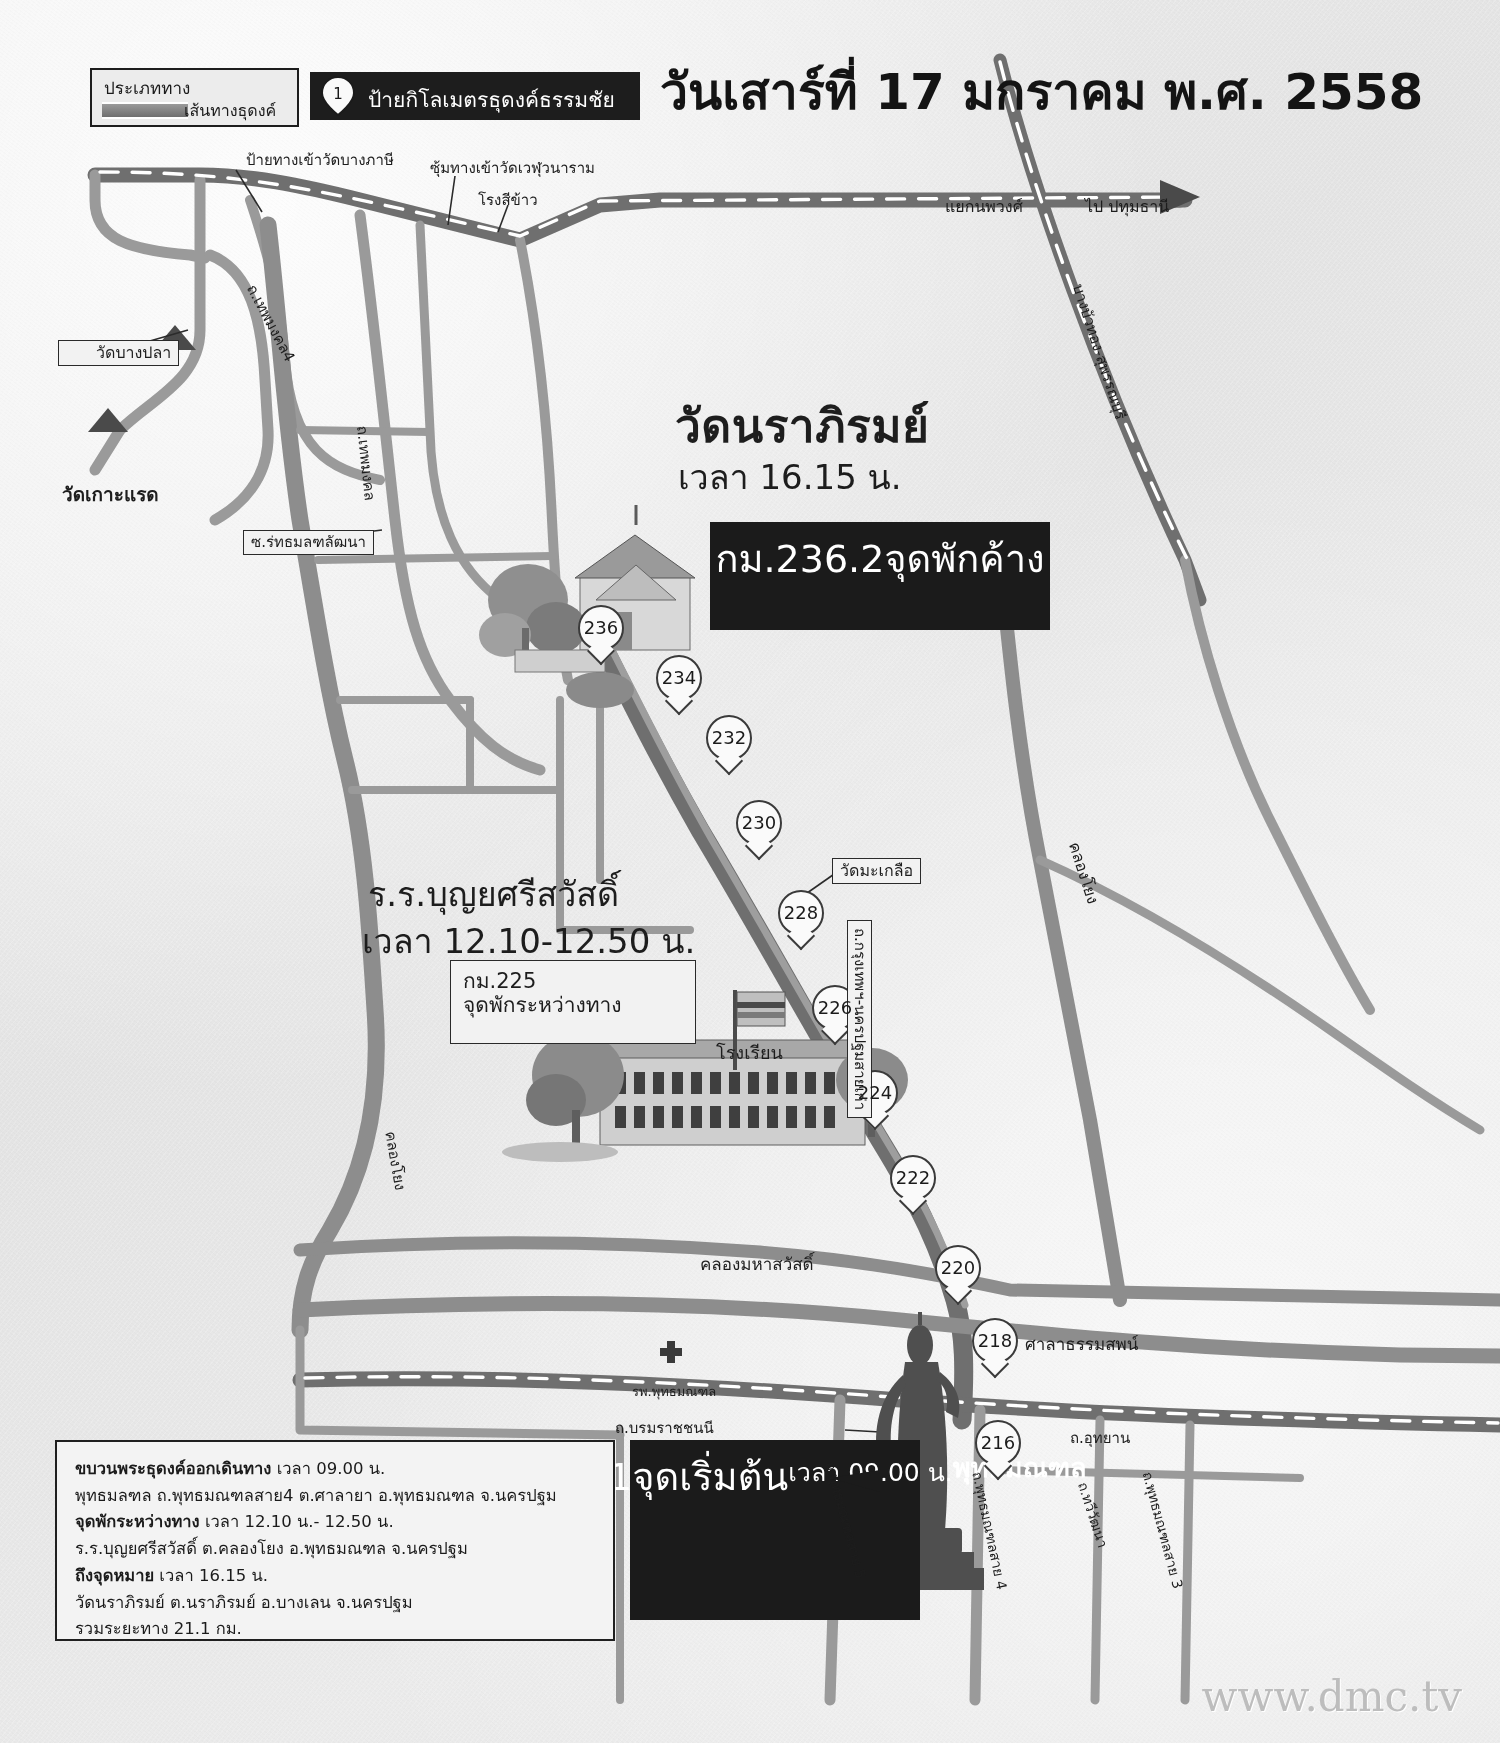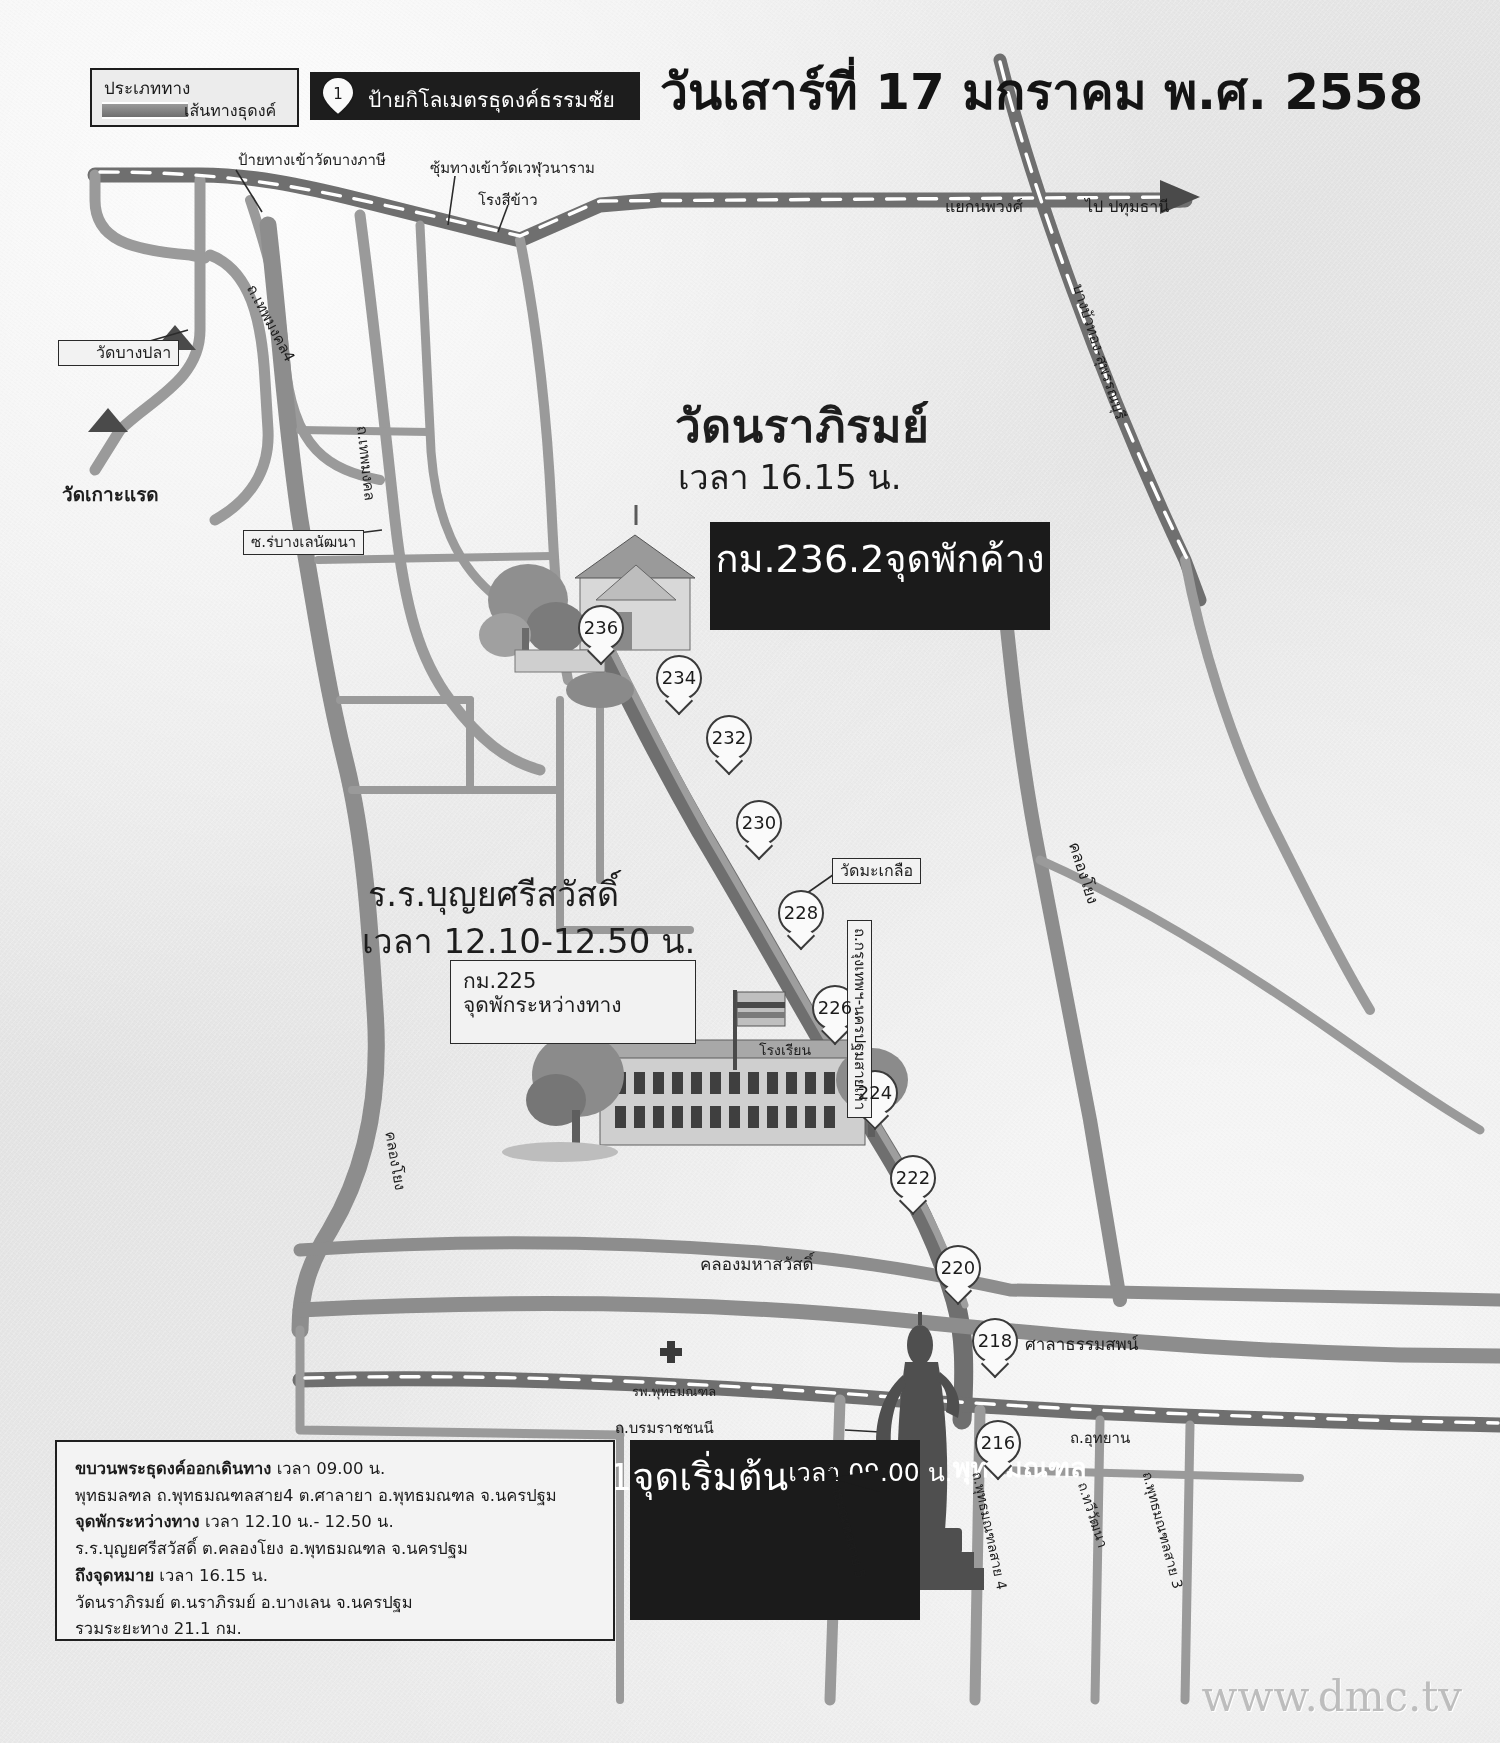--- a/index.html
+++ b/index.html
@@ -286,21 +286,21 @@
     <div style="font-size:38px;">กม.236.2</div>
     <div style="font-size:38px;">จุดพักค้าง</div>
   </div>
 
   <div class="lbl mid" style="left:368px;top:875px;">ร.ร.บุญยศรีสวัสดิ์</div>
   <div class="lbl mid" style="left:362px;top:922px;">เวลา 12.10-12.50 น.</div>
   <div class="lbl box" style="left:450px;top:960px;width:220px;height:66px;padding:8px 12px;">
     <div style="font-size:21px;">กม.225</div>
     <div style="font-size:21px;">จุดพักระหว่างทาง</div>
   </div>
-  <div class="lbl" style="left:759px;top:1043px;font-size:14px;font-family:Liberation Mono, monospace;">โรงเรียน</div>
+  <div class="lbl" style="left:716px;top:1043px;font-size:18px;">โรงเรียน</div>
 
   <div class="callout" style="left:630px;top:1440px;width:290px;height:180px;align-items:flex-start;">
     <div style="font-size:38px;">กม.215.1</div>
     <div style="font-size:38px;">จุดเริ่มต้น</div>
     <div style="font-size:25px;margin-top:6px;">เวลา 09.00 น.</div>
     <div style="font-size:27px;font-weight:bold;">พุทธมณฑล</div>
   </div>
   <svg class="layer" viewBox="0 0 1500 1743">
     <polygon points="830,1478 880,1470 880,1492" fill="#1b1b1b"></polygon>
   </svg>
@@ -354,28 +354,28 @@
     <div class="pinbody"></div>
     <div class="pintip"></div>
     <div class="pinnum">218</div>
   </div>
   <div class="kmpin" style="left:975px;top:1420px;">
     <div class="pinbody"></div>
     <div class="pintip"></div>
     <div class="pinnum">216</div>
   </div>
 
-  <div class="lbl" style="left:238px;top:152px;font-size:15px;">ป้ายทางเข้าวัดบางภาษี</div>
+  <div class="lbl" style="left:246px;top:152px;font-size:15px;">ป้ายทางเข้าวัดบางภาษี</div>
   <div class="lbl" style="left:430px;top:160px;font-size:15px;">ซุ้มทางเข้าวัดเวฬุวนาราม</div>
   <div class="lbl" style="left:478px;top:192px;font-size:15px;">โรงสีข้าว</div>
   <div class="lbl" style="left:945px;top:198px;font-size:16px;">แยกนพวงศ์</div>
   <div class="lbl" style="left:1085px;top:198px;font-size:16px;">ไป ปทุมธานี</div>
   <div class="lbl box" style="left:58px;top:340px;font-size:16px;padding-left:37px;">วัดบางปลา</div>
   <div class="lbl" style="left:62px;top:484px;font-size:19px;font-weight:bold;">วัดเกาะแรด</div>
-  <div class="lbl box" style="left:243px;top:530px;font-size:15px;">ซ.ร่บางเลนัฒนา</div>
+  <div class="lbl box" style="left:243px;top:530px;font-size:15px;">ซ.ร่ทธมลฑลัฒนา</div>
   <div class="lbl box" style="left:832px;top:858px;font-size:16px;">วัดมะเกลือ</div>
   <div class="lbl" style="left:700px;top:1255px;font-size:17px;">คลองมหาสวัสดิ์</div>
   <div class="lbl" style="left:1025px;top:1335px;font-size:17px;">ศาลาธรรมสพน์</div>
   <div class="lbl" style="left:632px;top:1385px;font-size:13px;">รพ.พุทธมณฑล</div>
   <div class="lbl" style="left:615px;top:1420px;font-size:15px;">ถ.บรมราชชนนี</div>
   <div class="lbl" style="left:1070px;top:1430px;font-size:15px;">ถ.อุทยาน</div>
 
   <div class="lbl" style="left:258px;top:282px;font-size:15px;transform:rotate(62deg);transform-origin:left top;">ถ.เทพมงคล4</div>
   <div class="lbl" style="left:370px;top:425px;font-size:15px;transform:rotate(84deg);transform-origin:left top;">ถ.เทพมงคล</div>
   <div class="lbl" style="left:1085px;top:282px;font-size:15px;transform:rotate(72deg);transform-origin:left top;">บางบัวทอง-สุพรรณบุรี</div>

